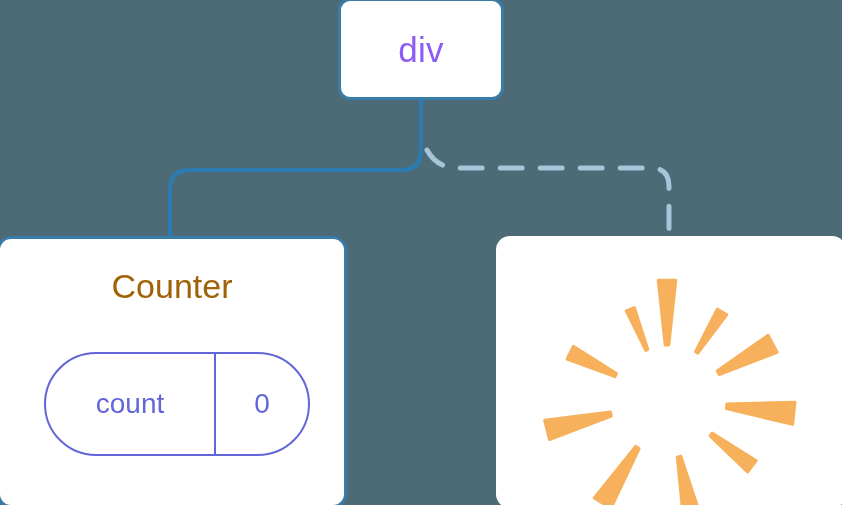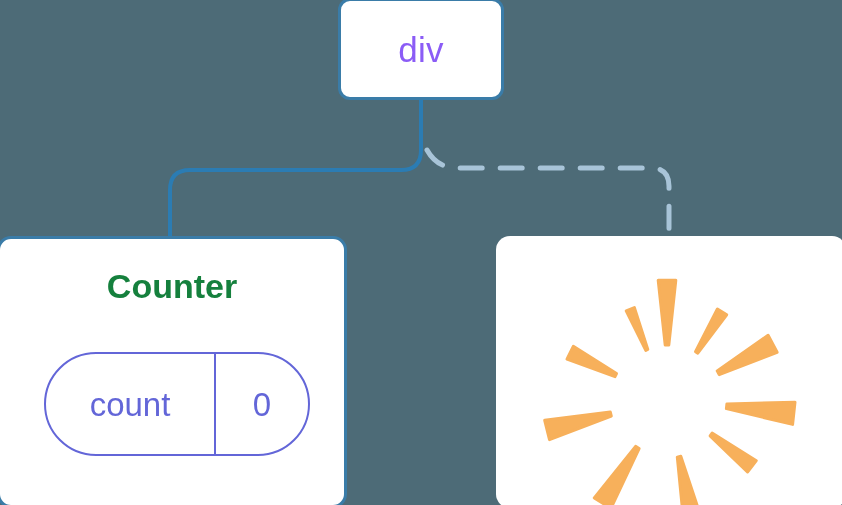--- a/index.html
+++ b/index.html
@@ -94,21 +94,21 @@
     box-sizing: border-box;
     display: flex;
     align-items: stretch;
     background: transparent;
   }
   .pill-key, .pill-val {
     display: flex;
     align-items: center;
     justify-content: center;
     color: #6366d8;
-    font-size: 33px;
+    font-size: 28px;
     line-height: 1;
   }
   .pill-key {
     width: 170px;
     border-right: 2px solid #6366d8;
     box-sizing: border-box;
   }
   .pill-val {
     flex: 1;
   }
@@ -132,21 +132,21 @@
     <path d="M 421 100 L 421 150 Q 421 170 401 170 L 190 170 Q 170 170 170 190 L 170 238" fill="none" stroke="#2b7cb3" stroke-width="4" stroke-linecap="round" stroke-linejoin="round"></path>
 
     <path d="M 427 150 Q 437 168 457 168 L 651 168 Q 669 168 669 186 L 669 238" fill="none" stroke="#a8c4d8" stroke-width="5" stroke-linecap="round" stroke-linejoin="round" stroke-dasharray="22 18"></path>
   </svg>
 
   <div class="node" id="node-div" style="border-color: rgb(58, 124, 168);">
     <span class="node-title" style="color: #8b5cf6;">div</span>
   </div>
 
   <div class="node" id="node-counter" style="border-color: rgb(58, 124, 168);">
-    <span class="node-title" style="color: #15803d; font-weight: bold;">Counter</span>
+    <span class="node-title" style="color: #a16207;">Counter</span>
   </div>
 
   <div class="pill" style="border-color: rgb(99, 102, 216);">
     <span class="pill-key" style="border-right-color: rgb(99, 102, 216); color: rgb(99, 102, 216);">count</span>
     <span class="pill-val" style="color: rgb(99, 102, 216);">0</span>
   </div>
 
   <div class="node" id="node-sparkle">
     <svg id="burst" viewBox="0 0 350 272" width="350" height="272">
         <polygon points="169.2,109.0 172.8,109.0 179.8,44.3 162.2,44.3" fill="#f7b05b" stroke="#f7b05b" stroke-width="3" stroke-linejoin="round"></polygon>

